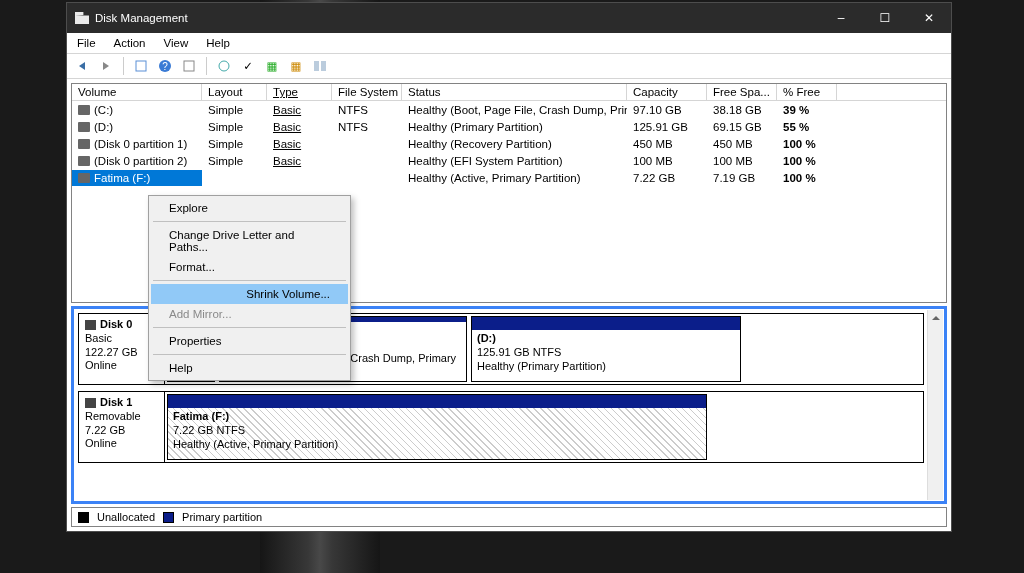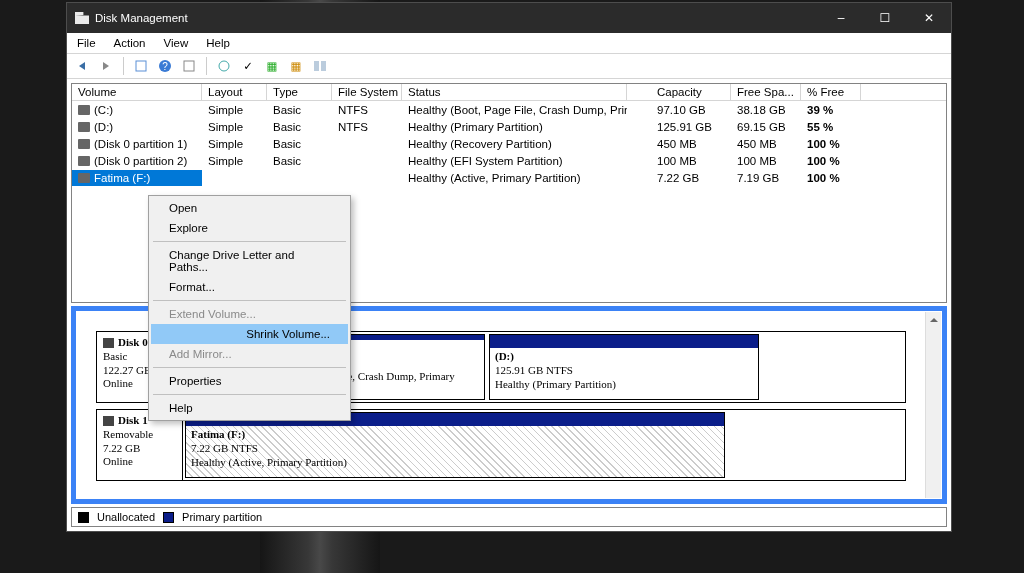--- a/index.html
+++ b/index.html
@@ -87,43 +87,42 @@
 }
 .col {
   padding: 2px 6px;
   border-right: 1px solid #d5d5d5;
   white-space: nowrap;
   overflow: hidden;
 }
 .vol-header .col { font-weight: normal; }
 .c-vol { width: 130px; }
 .c-lay { width: 65px; }
-.c-typ { width: 65px; }
+.c-typ { width: 65px; text-decoration: underline; }
 .c-fs  { width: 70px; }
 .c-st  { width: 225px; }
-.c-cap { width: 80px; margin-left: 24px; }
+.c-cap { width: 80px; }
 .c-fsp { width: 70px; }
 .c-pf  { width: 60px; font-weight: bold; }
 .vol-rows .col { border-right: none; }
 .vrow { display: flex; height: 17px; align-items: center; }
 .vrow .c-vol { display: flex; align-items: center; gap: 4px; }
 .drive-ico {
   width: 12px; height: 10px;
   background: #666;
   border-radius: 1px;
 }
 .selected { background: #0078d7; color: #fff; }
 
 .disk-panel {
-  border: 5px solid #3b82f6;
+  border: 3px solid #3b82f6;
   flex: 1;
   position: relative;
   overflow: hidden;
-  padding: 18px;
-  font-family: Liberation Serif, serif;
+  padding: 2px;
 }
 .disk-scroll { position:absolute; right:1px; top:1px; bottom:1px; width:16px; background:#f0f0f0; border-left:1px solid #ddd; }
 .disk-scroll .thumb { position:absolute; top:2px; right:3px; width:8px; height:8px; border:4px solid transparent; border-bottom-color:#666; }
 .disk-row {
   display: flex;
   border: 1px solid #000;
   margin: 2px 18px 6px 2px;
   height: 72px;
 }
 .disk-label {
@@ -405,26 +404,24 @@
       <div class="sw" style="background:#000"></div>
       <span>Unallocated</span>
       <div class="sw" style="background:#0b1e8a"></div>
       <span>Primary partition</span>
     </div>
 
   </div>
 </div>
 
 <div class="context-menu">
-  <div class="cm-item">Open</div>
   <div class="cm-item">Explore</div>
   <div class="cm-sep"></div>
   <div class="cm-item">Change Drive Letter and Paths...</div>
   <div class="cm-item">Format...</div>
   <div class="cm-sep"></div>
-  <div class="cm-item disabled">Extend Volume...</div>
   <div class="cm-item hl">Shrink Volume...</div>
   <div class="cm-item disabled">Add Mirror...</div>
   <div class="cm-sep"></div>
   <div class="cm-item">Properties</div>
   <div class="cm-sep"></div>
   <div class="cm-item">Help</div>
 </div>
 
 </body></html>

